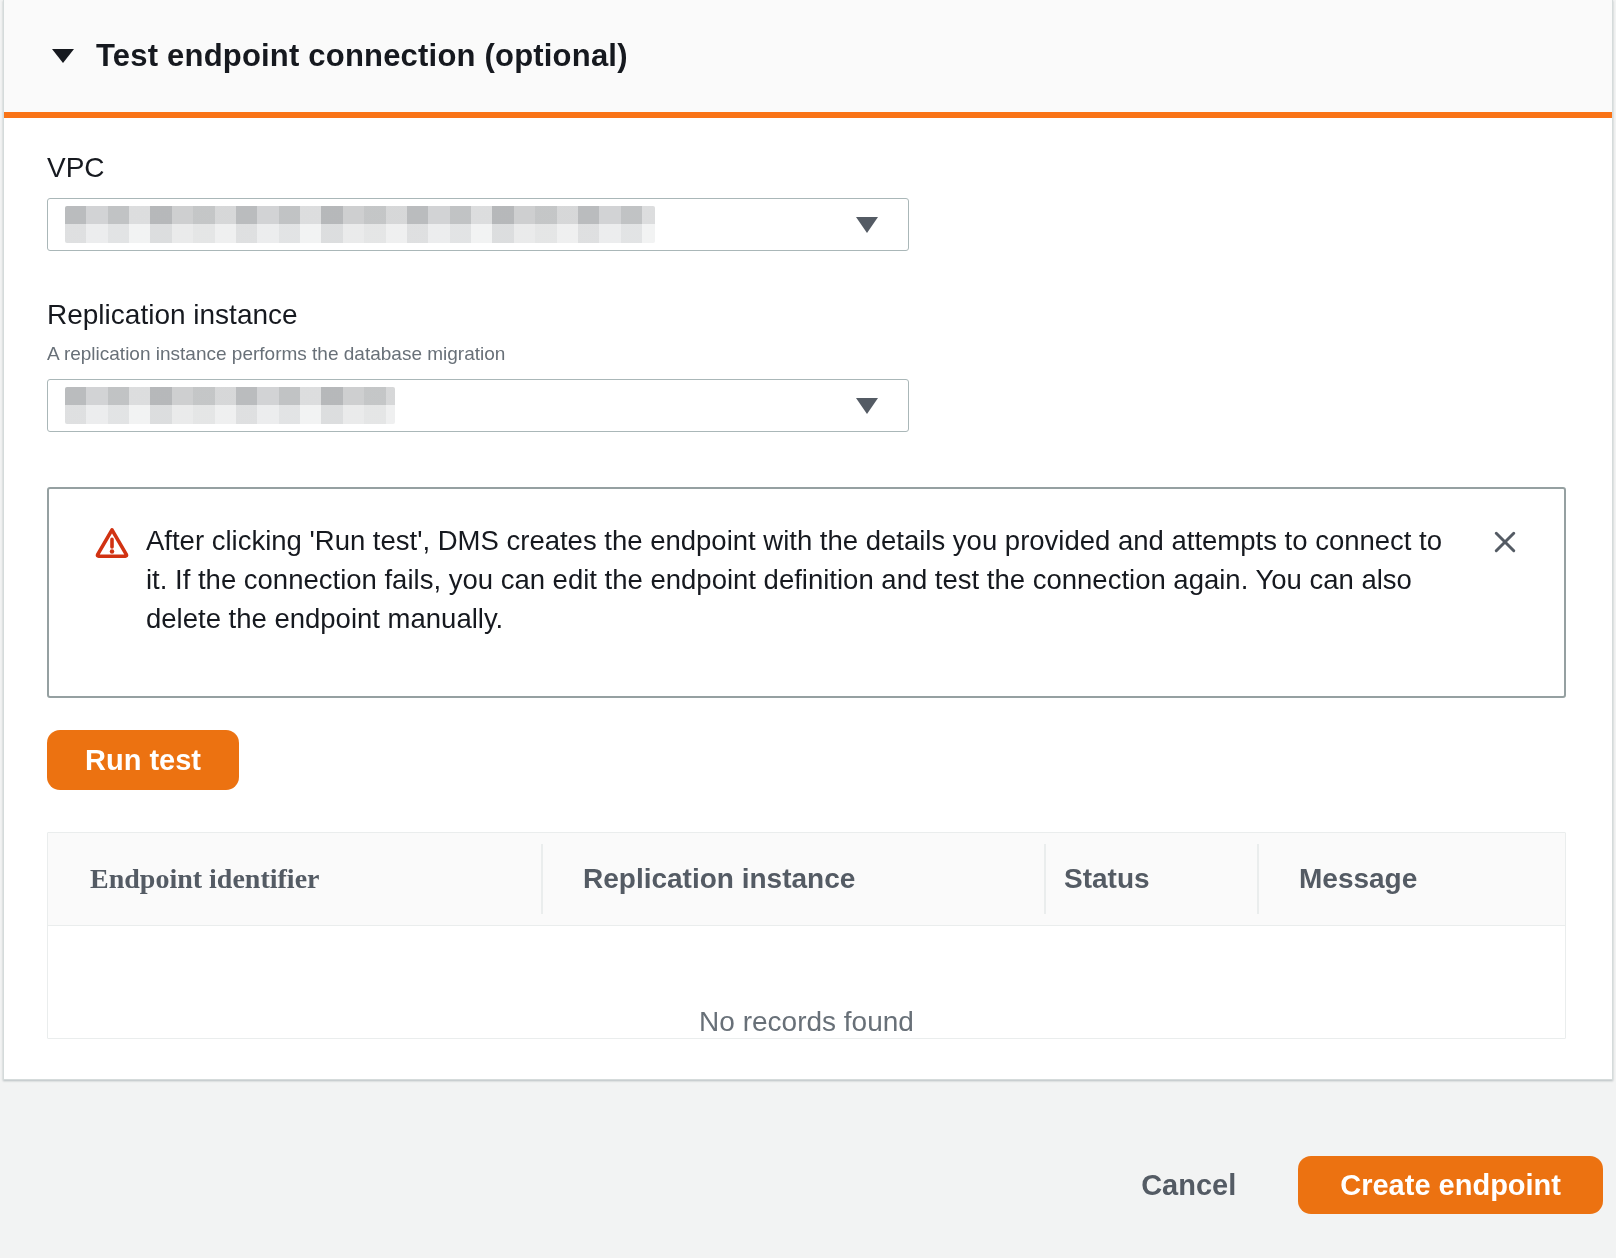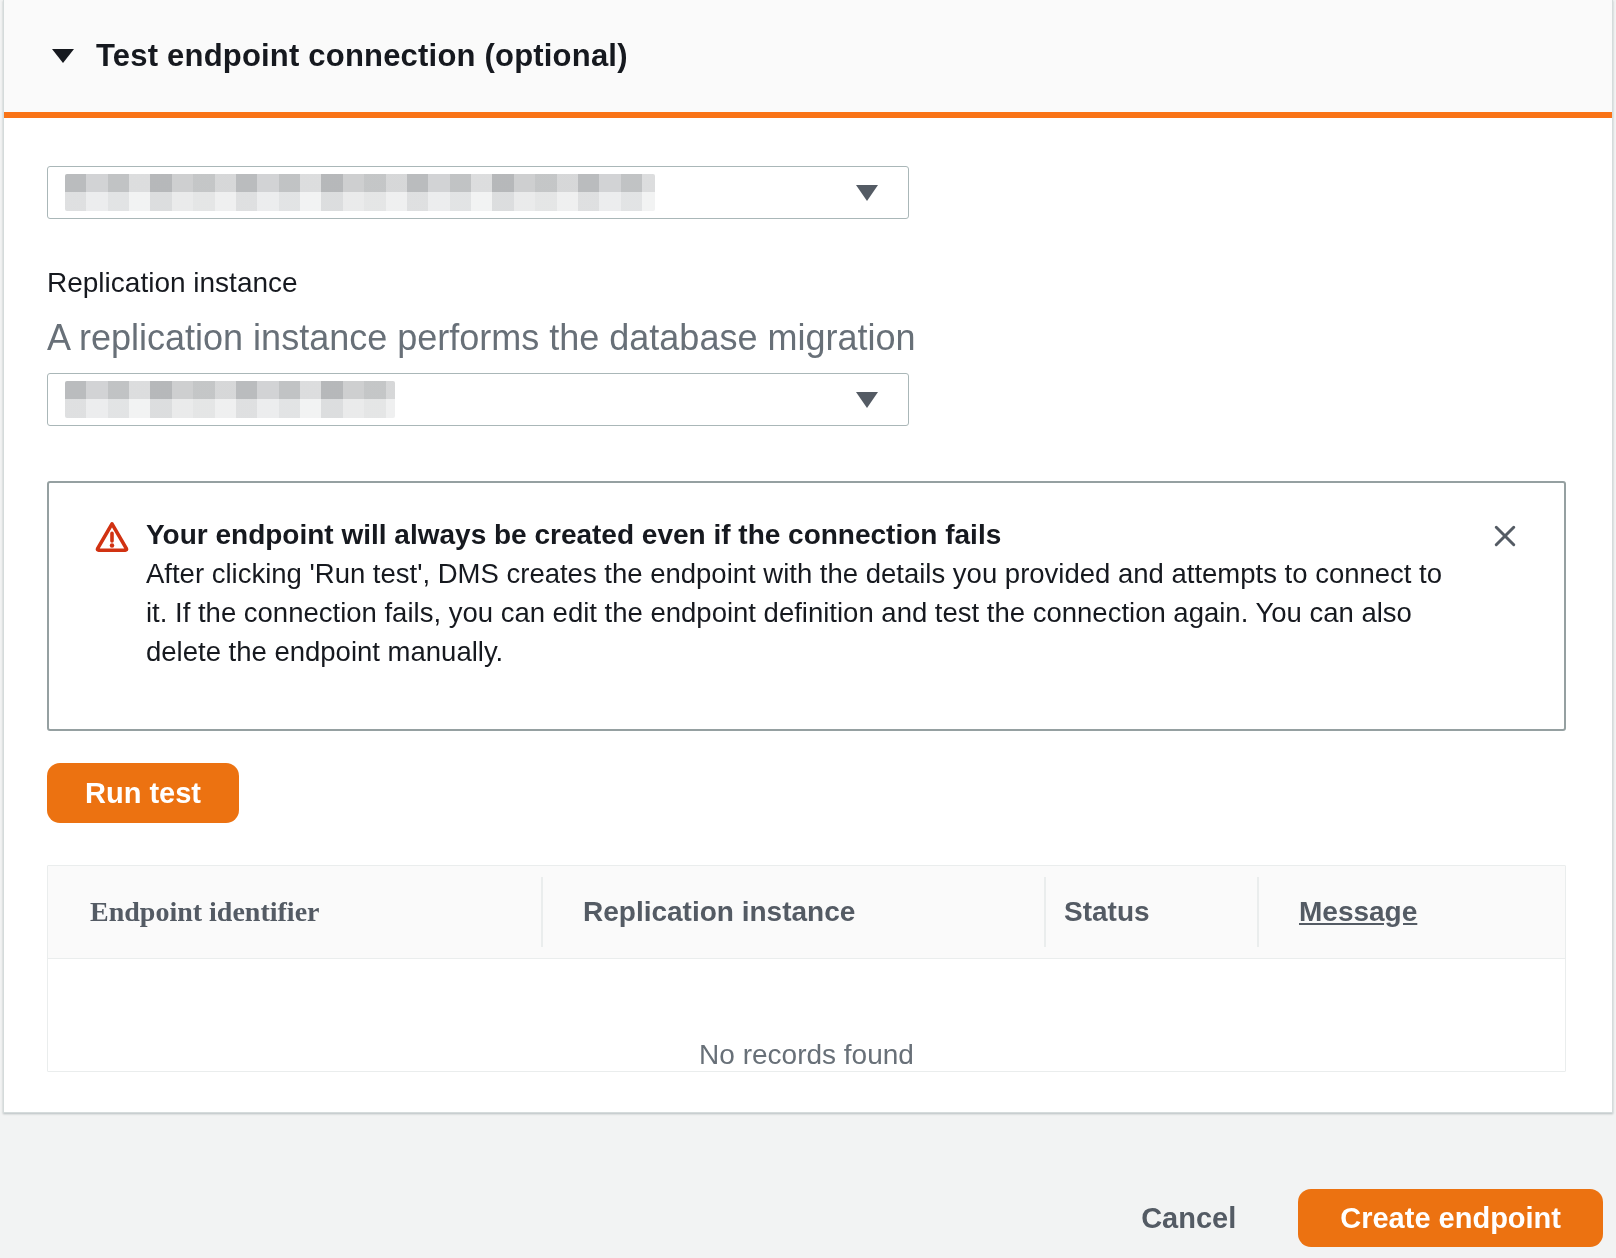--- a/index.html
+++ b/index.html
@@ -43,22 +43,22 @@
   .section-title{
     font-size:31px;font-weight:bold;color:var(--text-dark);
     margin:0;letter-spacing:.2px;
   }
   .card-body{padding:34px 46px 40px 43px;}
   .field-label{
     display:block;font-size:28px;color:var(--text-dark);
     margin:0 0 4px 0;
   }
   .field-desc{
-    font-size:36px;color:var(--text-secondary);
-    margin:18px 0 0 0;
+    font-size:19px;color:var(--text-secondary);
+    margin:12px 0 0 0;
   }
   .select{
     margin-top:14px;
     width:862px;height:53px;
     border:1px solid #aab7b8;border-radius:3px;
     background:#fff;
     display:flex;align-items:center;justify-content:space-between;
     padding:0 30px 0 17px;
     cursor:pointer;
   }
@@ -125,21 +125,21 @@
     font-size:28px;font-weight:bold;color:var(--text-header-gray);
     white-space:nowrap;
   }
   .th + .th::before{
     content:"";position:absolute;left:0;top:12%;
     width:2px;height:76%;background:#eaeded;
   }
   .th-1{width:493px;font-family:Liberation Serif, serif;}
   .th-2{width:503px;}
   .th-3{width:213px;padding-left:20px;}
-  .th-4{flex:1;text-decoration:underline;}
+  .th-4{flex:1;}
   .tbody{
     height:112px;
     display:flex;justify-content:center;align-items:flex-end;
     padding-top:24px;
   }
   .empty-message{font-size:28px;color:var(--text-secondary);}
   .page-footer{
     height:158px;
     display:flex;justify-content:flex-end;align-items:center;
     gap:62px;
@@ -162,20 +162,21 @@
   <section class="card">
 
     <header class="card-header">
       <span class="tri-down"></span>
       <h1 class="section-title">Test endpoint connection (optional)</h1>
     </header>
 
     <div class="card-body">
 
       <div class="field field-vpc">
+        <label class="field-label">VPC</label>
         <div class="select">
           <span class="redacted redacted-vpc"></span>
           <span class="caret"></span>
         </div>
       </div>
 
       <div class="field field-ri">
         <label class="field-label">Replication instance</label>
         <p class="field-desc">A replication instance performs the database migration</p>
         <div class="select">
@@ -184,21 +185,20 @@
         </div>
       </div>
 
       <div class="warning">
         <svg class="warning-icon" width="36" height="36" viewBox="0 0 24 24" aria-hidden="true">
           <path d="M12 3.2 L21.6 19.8 Q22 20.8 20.9 20.8 L3.1 20.8 Q2 20.8 2.4 19.8 Z" fill="none" stroke="#d13212" stroke-width="2.4" stroke-linejoin="round"></path>
           <line x1="12" y1="9.6" x2="12" y2="14.6" stroke="#d13212" stroke-width="2.4" stroke-linecap="round"></line>
           <circle cx="12" cy="17.6" r="1.5" fill="#d13212"></circle>
         </svg>
         <div class="warning-text">
-          <div class="warning-title">Your endpoint will always be created even if the connection fails</div>
           <div class="warning-body">After clicking 'Run test', DMS creates the endpoint with the details you provided and attempts to connect to it. If the connection fails, you can edit the endpoint definition and test the connection again. You can also delete the endpoint manually.</div>
         </div>
         <button class="warning-close" aria-label="Dismiss">
           <svg width="30" height="30" viewBox="0 0 24 24">
             <line x1="5" y1="5" x2="19" y2="19" stroke="#545b64" stroke-width="2.4" stroke-linecap="round"></line>
             <line x1="19" y1="5" x2="5" y2="19" stroke="#545b64" stroke-width="2.4" stroke-linecap="round"></line>
           </svg>
         </button>
       </div>
 

